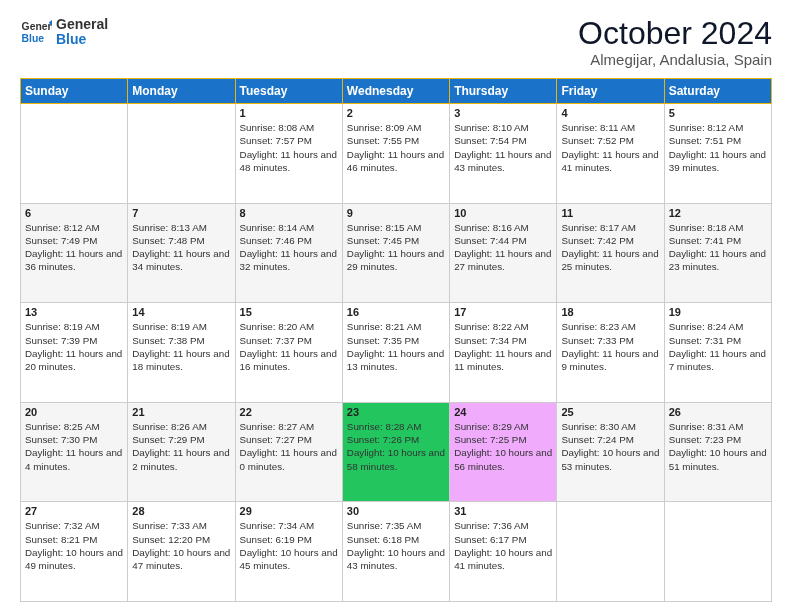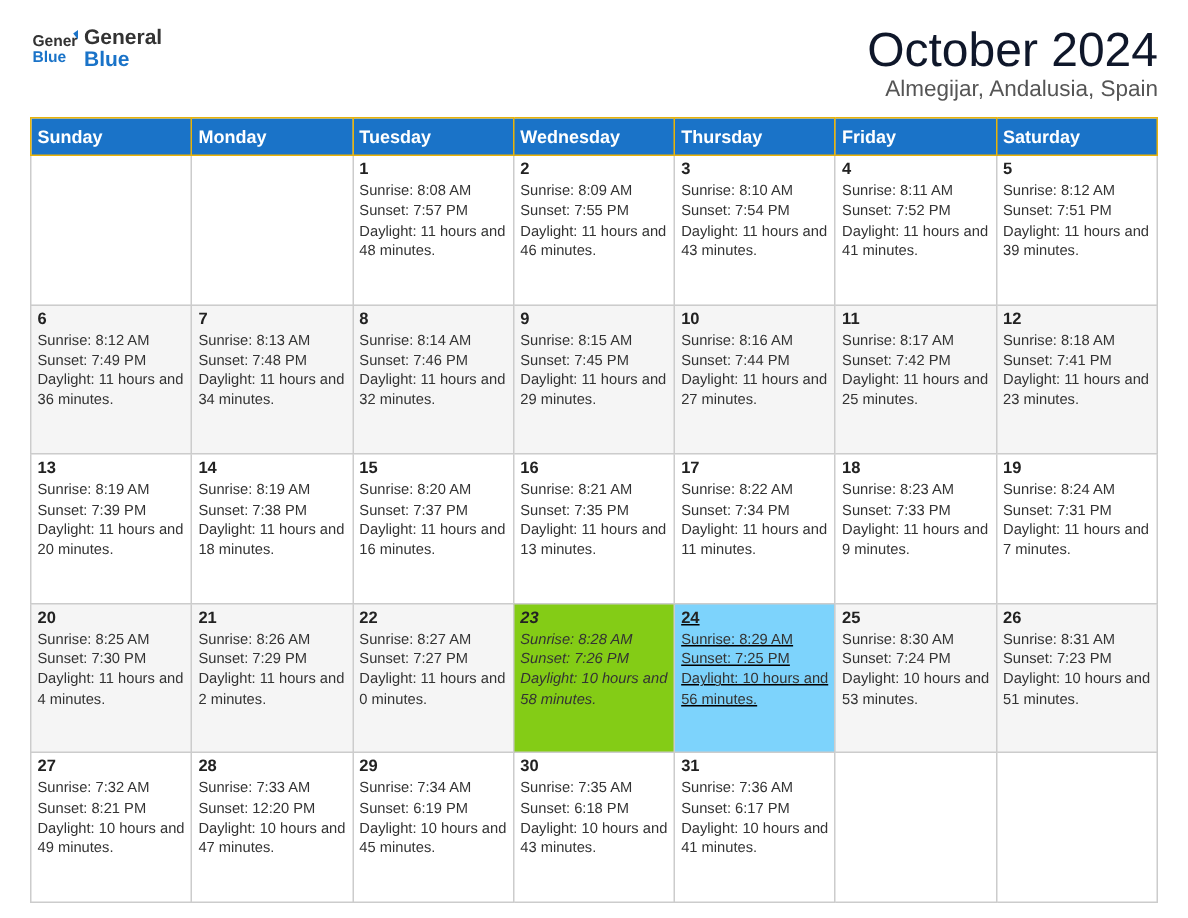--- a/index.html
+++ b/index.html
@@ -300,29 +300,29 @@
             </div>
           </td>
           <td style="background: rgb(245, 245, 245); margin-top: 32px;">
             <div class="day-num">22</div>
             <div class="day-info">
               <div>Sunrise: 8:27 AM</div>
               <div>Sunset: 7:27 PM</div>
               <div>Daylight: 11 hours and 0 minutes.</div>
             </div>
           </td>
-          <td style="background: #84cc16; font-style: italic;">
+          <td style="background: #22c55e;">
             <div class="day-num">23</div>
             <div class="day-info">
               <div>Sunrise: 8:28 AM</div>
               <div>Sunset: 7:26 PM</div>
               <div>Daylight: 10 hours and 58 minutes.</div>
             </div>
           </td>
-          <td style="background: #7dd3fc; text-decoration: underline;">
+          <td style="background: #f0abfc;">
             <div class="day-num">24</div>
             <div class="day-info">
               <div>Sunrise: 8:29 AM</div>
               <div>Sunset: 7:25 PM</div>
               <div>Daylight: 10 hours and 56 minutes.</div>
             </div>
           </td>
           <td style="background: rgb(245, 245, 245);">
             <div class="day-num">25</div>
             <div class="day-info">

